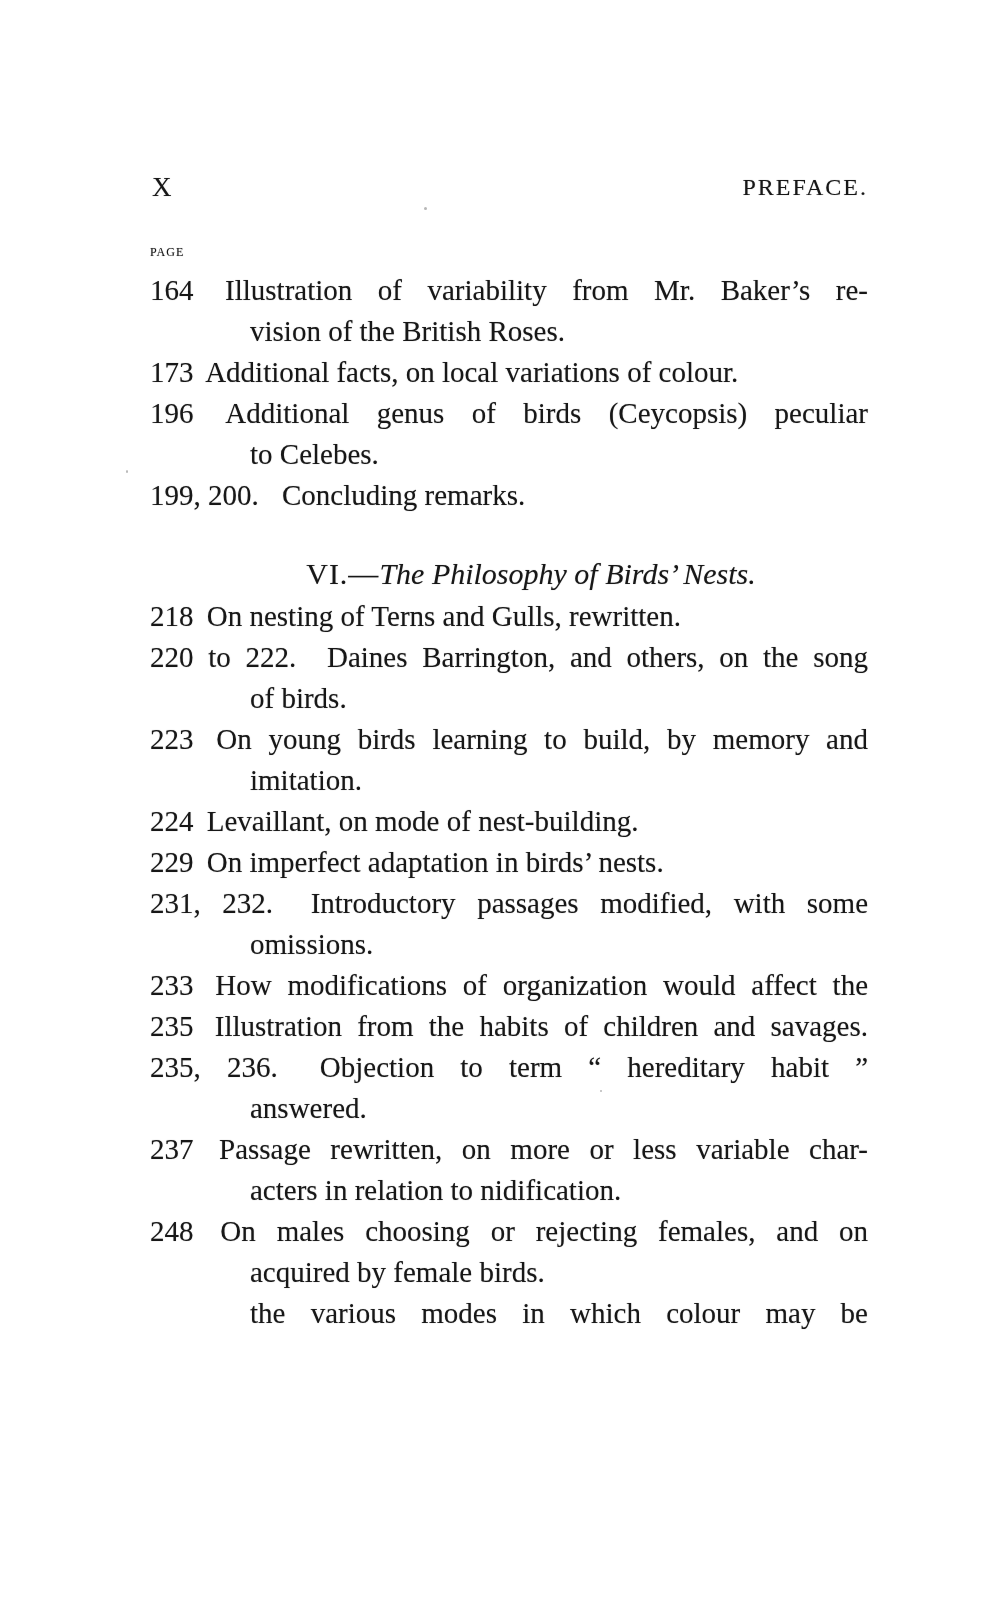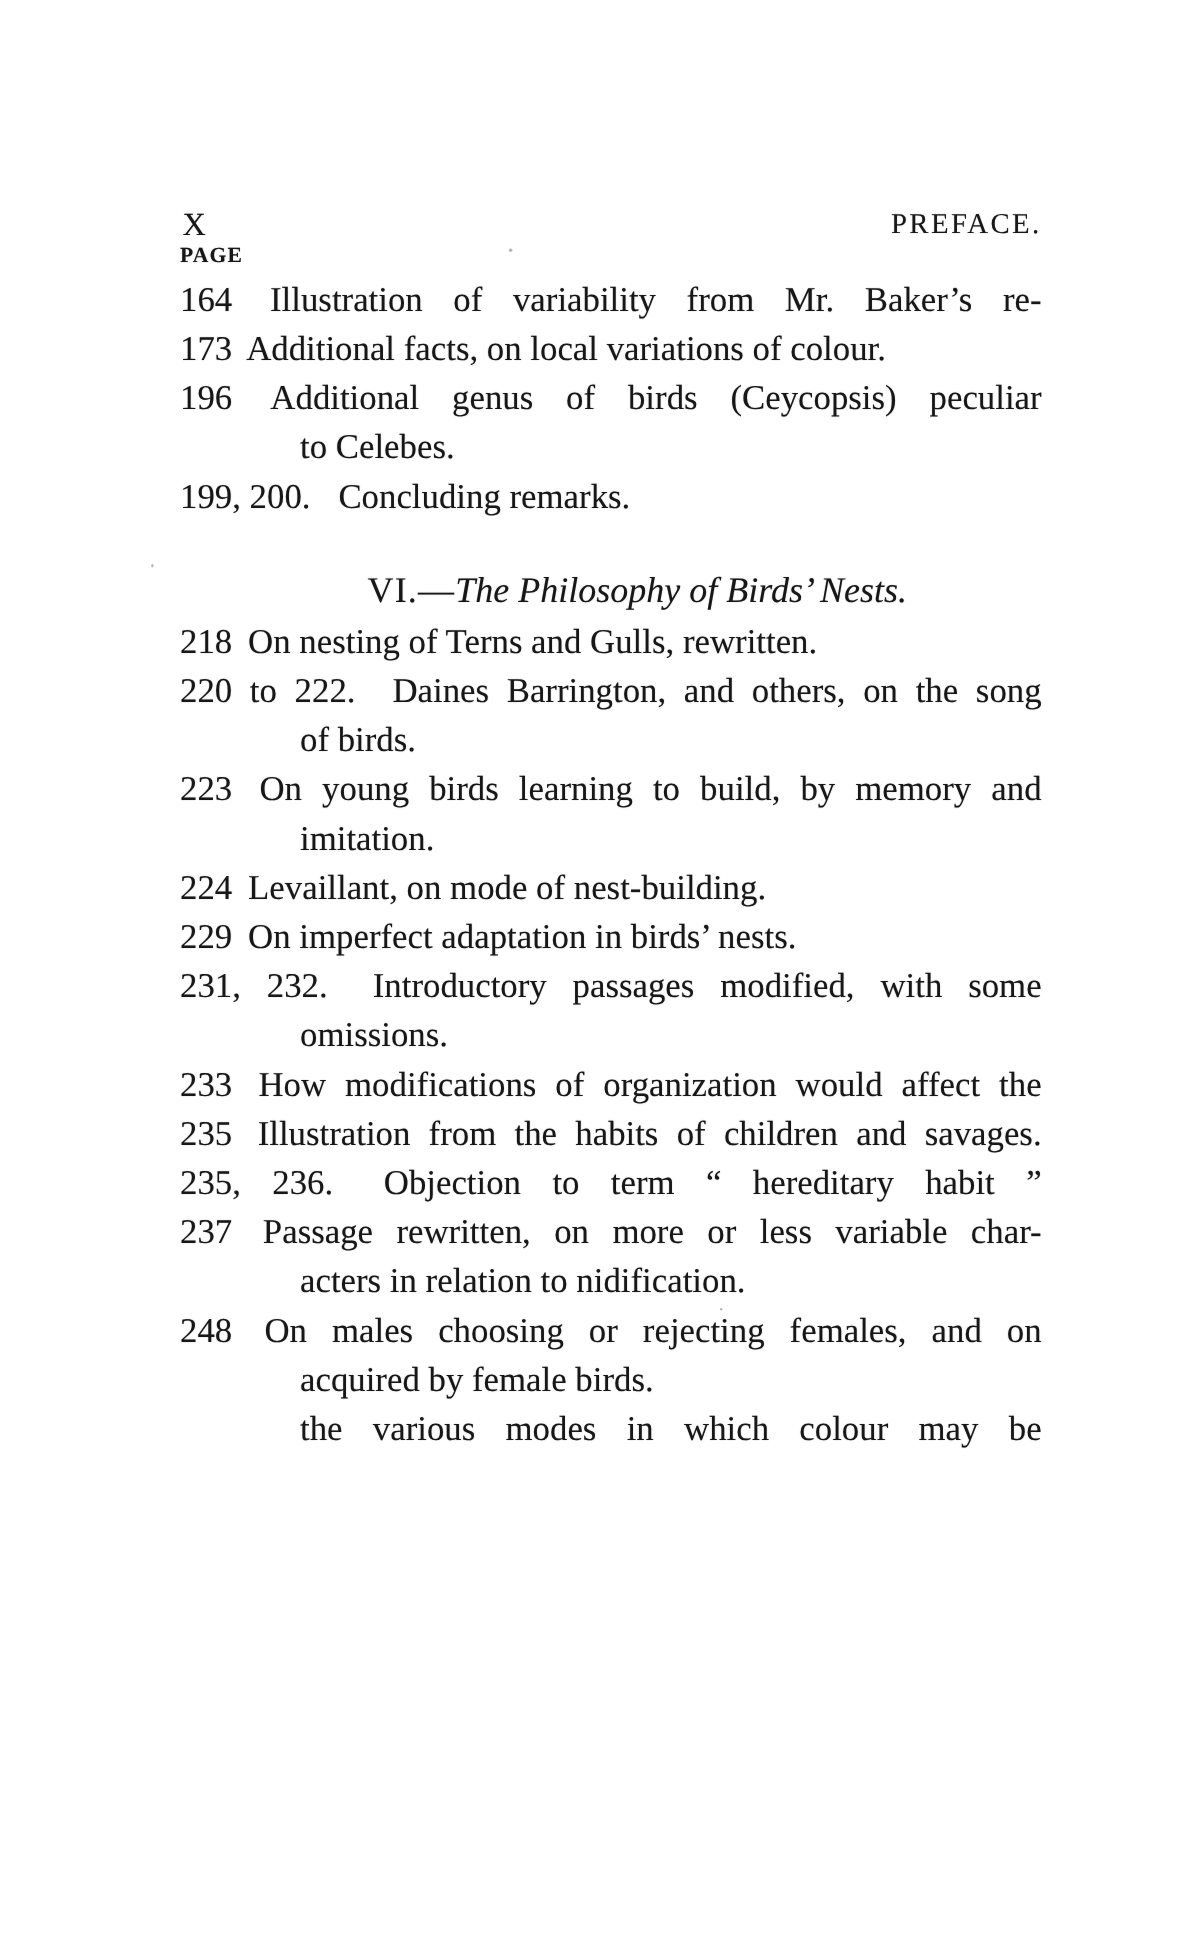--- a/index.html
+++ b/index.html
@@ -35,22 +35,23 @@
     letter-spacing: 1px;
   }
   .running-title {
     display: block;
     text-align: right;
     font-size: 24px;
     letter-spacing: 2px;
   }
   
   .page-label {
-    font-size: 18px;
-    font-weight: bold;
+    margin-top: 40px;
+    font-size: 12px;
+    font-weight: normal;
     letter-spacing: 1px;
     line-height: 20px;
   }
   
   .toc { margin-top: 8px; font-size: 29px; }
   .line { line-height: 41px; white-space: normal; }
   .just { text-align: justify; text-align-last: justify; -moz-text-align-last: justify; }
   .cont { padding-left: 100px; }
   .ref { margin-right: 6px; margin-top: 32px; }
   .ref.wide { margin-right: 16px; }
@@ -88,20 +89,21 @@
       <span class="folio">x</span>
       <span class="running-title">PREFACE.</span>
     </header>
 
     <div class="page-label">PAGE</div>
 
     <main class="toc">
 
       <div class="entry">
         <div class="line just"><span class="ref">164</span> <span>Illustration of variability from Mr. Baker’s re-</span></div>
+        <div class="line cont">vision of the British Roses.</div>
       </div>
       <div class="entry">
         <div class="line"><span class="ref">173</span> <span>Additional facts, on local variations of colour.</span></div>
       </div>
       <div class="entry">
         <div class="line just"><span class="ref">196</span> <span>Additional genus of birds (Ceycopsis) peculiar</span></div>
         <div class="line cont">to Celebes.</div>
       </div>
       <div class="entry">
         <div class="line"><span class="ref wide">199, 200.</span> <span>Concluding remarks.</span></div>
@@ -133,20 +135,21 @@
         <div class="line cont">omissions.</div>
       </div>
       <div class="entry">
         <div class="line just"><span class="ref">233</span> <span>How modifications of organization would affect the</span></div>
       </div>
       <div class="entry">
         <div class="line just"><span class="ref">235</span> <span>Illustration from the habits of children and savages.</span></div>
       </div>
       <div class="entry">
         <div class="line just"><span class="ref wide">235, 236.</span> <span>Objection to term “ hereditary habit ”</span></div>
+        <div class="line cont">answered.</div>
       </div>
       <div class="entry">
         <div class="line just"><span class="ref">237</span> <span>Passage rewritten, on more or less variable char-</span></div>
         <div class="line cont">acters in relation to nidification.</div>
       </div>
       <div class="entry">
         <div class="line just"><span class="ref">248</span> <span>On males choosing or rejecting females, and on</span></div>
         <div class="line cont">acquired by female birds.</div>
         <div class="line cont just">the various modes in which colour may be</div>
       </div>

